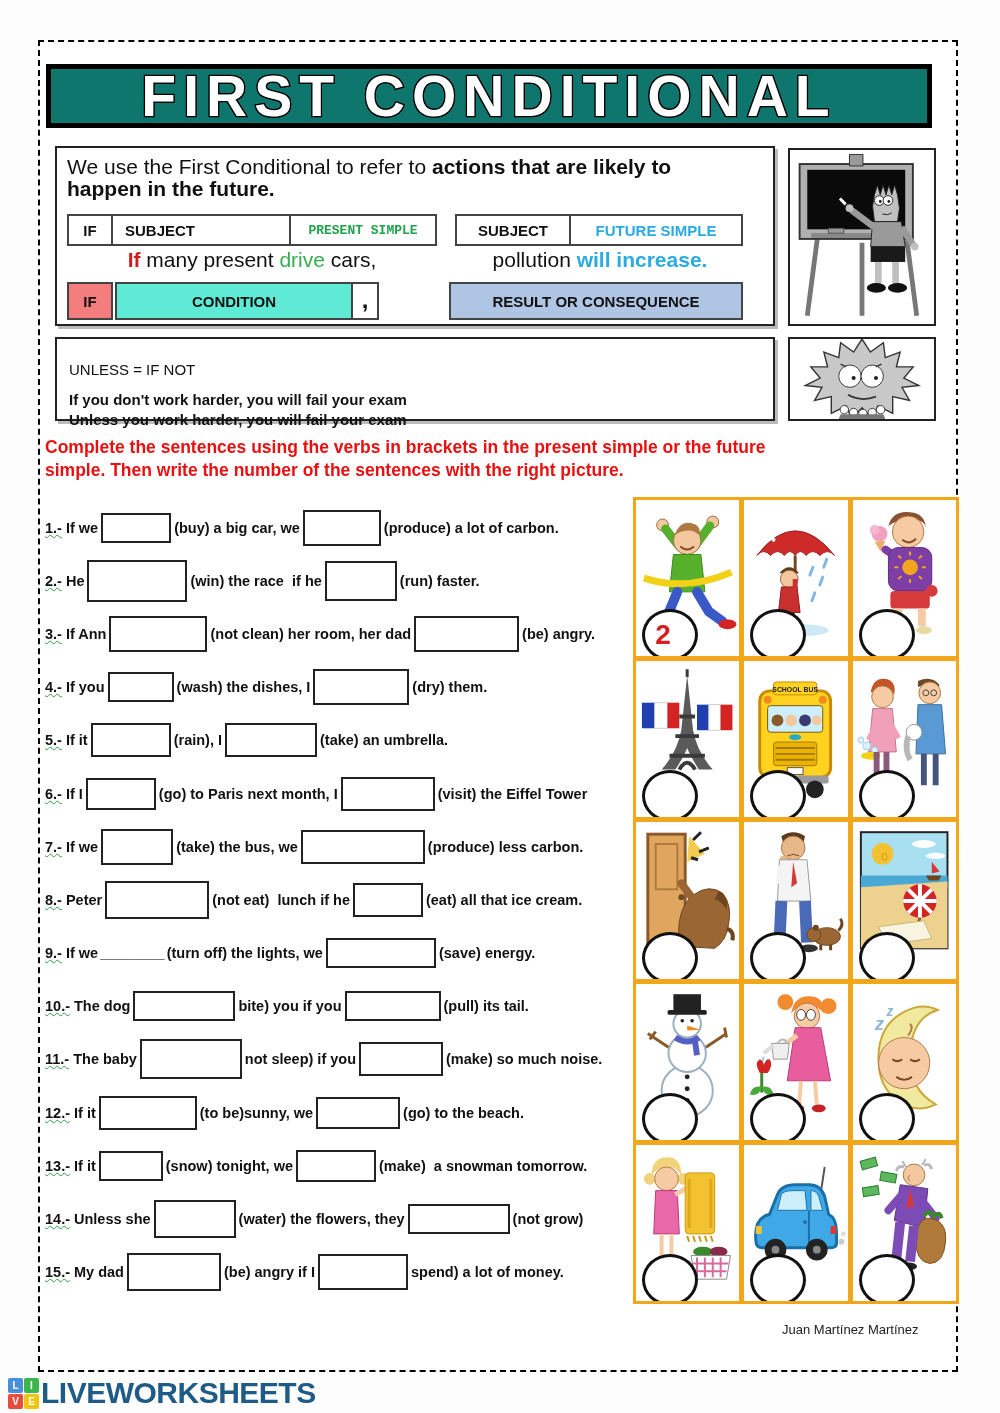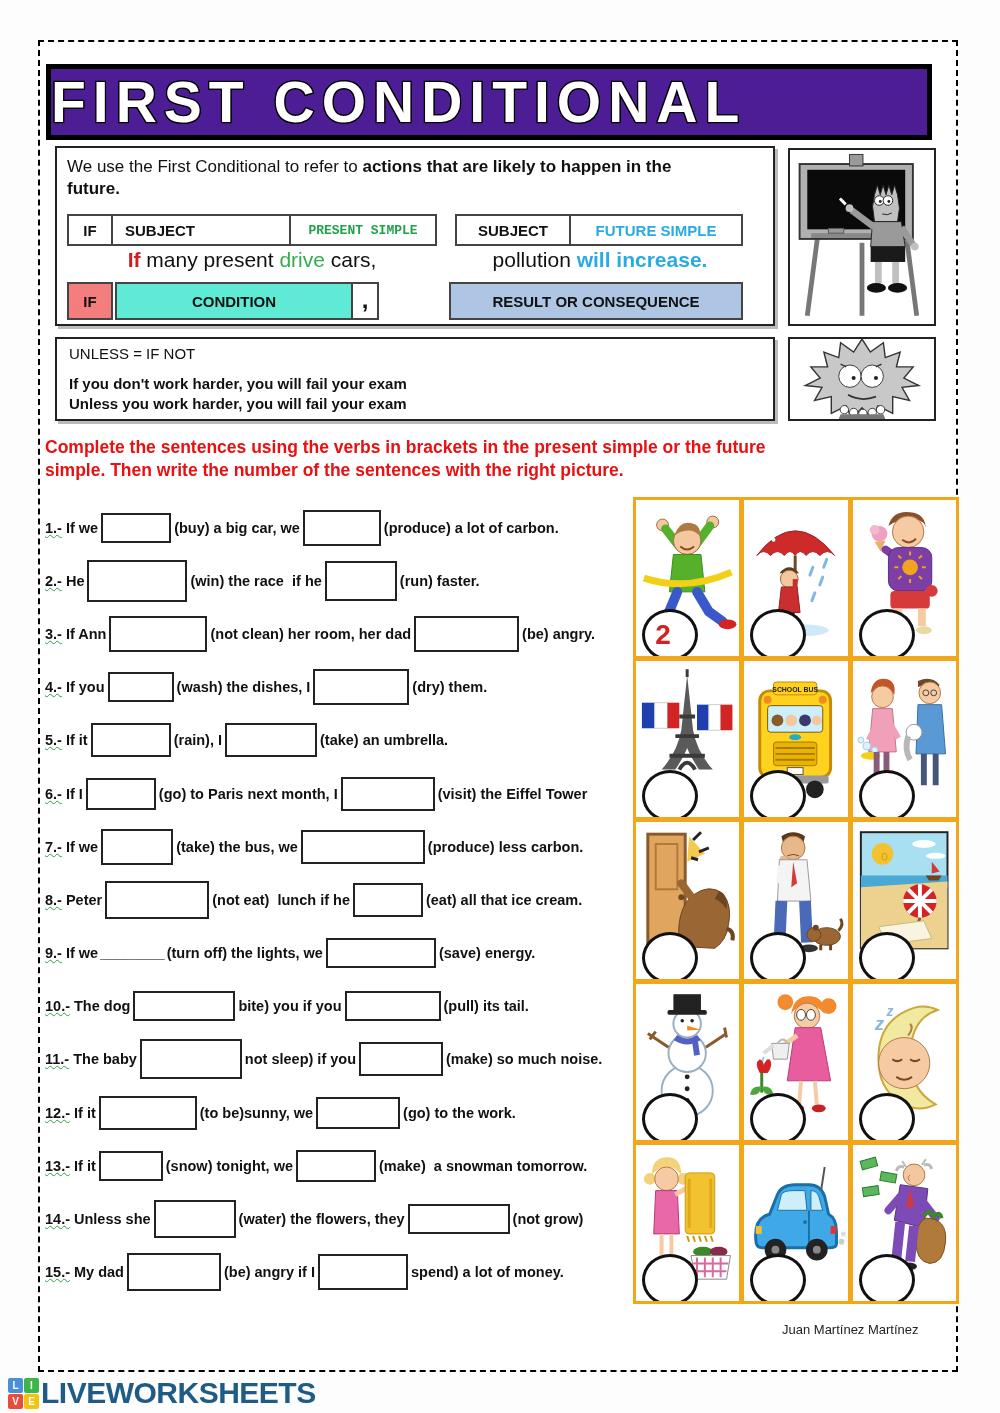--- a/index.html
+++ b/index.html
@@ -1,29 +1,29 @@
 <!DOCTYPE html>
 <html><head>
 <meta charset="utf-8">
 <style>
   html,body{margin:0;padding:0;}
   body{width:1000px;height:1413px;position:relative;background:#fdfdfd;
        font-family:"Liberation Sans",sans-serif;color:#111;overflow:hidden;}
   .page-border{position:absolute;left:38px;top:40px;width:920px;height:1332px;
        border:2px dashed #000;box-sizing:border-box;background:#fff;}
   
-  .title-box{position:absolute;left:46px;top:64px;width:886px;height:76px;border:5px solid #000;
-       box-sizing:border-box;background:#4c1d95;display:flex;align-items:center;justify-content:flex-start;}
+  .title-box{position:absolute;left:46px;top:64px;width:886px;height:64px;border:5px solid #000;
+       box-sizing:border-box;background:#0f766e;display:flex;align-items:center;justify-content:center;}
   .title-text{font-size:57px;font-weight:bold;letter-spacing:7px;white-space:nowrap;color:#fff;
        -webkit-text-stroke:2.6px #000;paint-order:stroke fill;
        text-shadow:-1px -1px 0 #000,1px -1px 0 #000,-1px 1px 0 #000,1px 1px 0 #000;}
   
   .info-box{position:absolute;left:55px;top:146px;width:720px;height:180px;border:2px solid #222;
        box-shadow:3px 3px 0 #bbb;box-sizing:border-box;background:#fff;}
-  .intro-p{margin:8px 10px 0;width:640px;font-size:17px;line-height:22px;}
+  .intro-p{margin:8px 10px 0;width:640px;font-size:21px;line-height:22px;}
   .gcell{position:absolute;box-sizing:border-box;border:2px solid #444;background:#fff;
        display:flex;align-items:center;justify-content:center;font-weight:bold;font-size:15px;}
   .g-if1{left:10px;top:66px;width:46px;height:32px;}
   .g-su1{left:54px;top:66px;width:180px;height:32px;justify-content:flex-start;padding-left:12px;}
   .g-pr {left:232px;top:66px;width:148px;height:32px;color:#1fa24a;font-size:13px;font-family:Liberation Mono, monospace;}
   .g-su2{left:398px;top:66px;width:116px;height:32px;}
   .g-fu {left:512px;top:66px;width:174px;height:32px;color:#29abe2;}
   .ex-left{position:absolute;left:6px;top:100px;width:378px;text-align:center;font-size:21px;white-space:nowrap;}
   .ex-right{position:absolute;left:390px;top:100px;width:306px;text-align:center;font-size:21px;white-space:nowrap;}
   .c-red{color:#cc1f1f;font-weight:bold;}
@@ -34,21 +34,21 @@
   .g-comma{left:294px;top:134px;width:28px;height:38px;font-size:24px;align-items:flex-end;padding-bottom:4px;}
   .g-res{left:392px;top:134px;width:294px;height:38px;background:#aec6e4;}
   
   .bart-box{position:absolute;left:788px;top:148px;width:148px;height:178px;border:2px solid #222;
        box-sizing:border-box;background:#fff;}
   .lisa-box{position:absolute;left:788px;top:337px;width:148px;height:84px;border:2px solid #222;
        box-sizing:border-box;background:#fff;overflow:hidden;}
   .bart-box svg,.lisa-box svg{width:100%;height:100%;}
   
   .unless-box{position:absolute;left:55px;top:337px;width:720px;height:84px;border:2px solid #222;
-       box-shadow:3px 3px 0 #bbb;box-sizing:border-box;background:#fff;padding:6px 12px;}
+       box-shadow:3px 3px 0 #bbb;box-sizing:border-box;background:#fff;padding:22px 12px;}
   .unless-title{font-size:15px;margin-bottom:12px;}
   .unless-line{font-size:15px;font-weight:bold;line-height:20px;}
   
   .instructions{position:absolute;left:45px;top:436px;width:890px;font-size:17.5px;font-weight:bold;
        color:#e81010;line-height:23px;}
   
   #sentences{position:absolute;left:45px;top:501px;width:590px;}
   .s-row{height:53.2px;display:flex;align-items:center;white-space:pre;font-weight:bold;font-size:14.5px;}
   .s-num{text-decoration:underline wavy #2f9e44 1px;margin-right:4px;flex:none;}
   .s-txt{flex:none;}
@@ -161,21 +161,21 @@
     <div class="s-row"><span class="s-num">2.-</span><span class="s-txt">He</span><span class="s-box" style="width: 100px; height: 42px;"></span><span class="s-txt">(win) the race  if he</span><span class="s-box" style="width: 72px; height: 40px;"></span><span class="s-txt">(run) faster.</span></div>
     <div class="s-row"><span class="s-num">3.-</span><span class="s-txt">If Ann</span><span class="s-box" style="width: 98px; height: 36px;"></span><span class="s-txt">(not clean) her room, her dad</span><span class="s-box" style="width: 105px; height: 36px;"></span><span class="s-txt">(be) angry.</span></div>
     <div class="s-row"><span class="s-num">4.-</span><span class="s-txt">If you</span><span class="s-box" style="width: 66px; height: 30px;"></span><span class="s-txt">(wash) the dishes, I</span><span class="s-box" style="width: 96px; height: 36px;"></span><span class="s-txt">(dry) them.</span></div>
     <div class="s-row"><span class="s-num">5.-</span><span class="s-txt">If it</span><span class="s-box" style="width: 80px; height: 34px;"></span><span class="s-txt">(rain), I</span><span class="s-box" style="width: 92px; height: 34px;"></span><span class="s-txt">(take) an umbrella.</span></div>
     <div class="s-row"><span class="s-num">6.-</span><span class="s-txt">If I</span><span class="s-box" style="width: 70px; height: 32px;"></span><span class="s-txt">(go) to Paris next month, I</span><span class="s-box" style="width: 94px; height: 34px;"></span><span class="s-txt">(visit) the Eiffel Tower</span></div>
     <div class="s-row"><span class="s-num">7.-</span><span class="s-txt">If we</span><span class="s-box" style="width: 72px; height: 36px;"></span><span class="s-txt">(take) the bus, we</span><span class="s-box" style="width: 124px; height: 34px;"></span><span class="s-txt">(produce) less carbon.</span></div>
     <div class="s-row"><span class="s-num">8.-</span><span class="s-txt">Peter</span><span class="s-box" style="width: 104px; height: 38px;"></span><span class="s-txt">(not eat)  lunch if he</span><span class="s-box" style="width: 70px; height: 34px;"></span><span class="s-txt">(eat) all that ice cream.</span></div>
     <div class="s-row"><span class="s-num">9.-</span><span class="s-txt">If we</span><span class="s-blank">________</span><span class="s-txt">(turn off) the lights, we</span><span class="s-box" style="width: 110px; height: 30px;"></span><span class="s-txt">(save) energy.</span></div>
     <div class="s-row"><span class="s-num">10.-</span><span class="s-txt">The dog</span><span class="s-box" style="width: 102px; height: 30px;"></span><span class="s-txt">bite) you if you</span><span class="s-box" style="width: 96px; height: 30px;"></span><span class="s-txt">(pull) its tail.</span></div>
     <div class="s-row"><span class="s-num">11.-</span><span class="s-txt">The baby</span><span class="s-box" style="width: 102px; height: 40px;"></span><span class="s-txt">not sleep) if you</span><span class="s-box" style="width: 84px; height: 34px;"></span><span class="s-txt">(make) so much noise.</span></div>
-    <div class="s-row"><span class="s-num">12.-</span><span class="s-txt">If it</span><span class="s-box" style="width: 98px; height: 34px;"></span><span class="s-txt">(to be)sunny, we</span><span class="s-box" style="width: 84px; height: 32px;"></span><span class="s-txt">(go) to the work.</span></div>
+    <div class="s-row"><span class="s-num">12.-</span><span class="s-txt">If it</span><span class="s-box" style="width: 98px; height: 34px;"></span><span class="s-txt">(to be)sunny, we</span><span class="s-box" style="width: 84px; height: 32px;"></span><span class="s-txt">(go) to the beach.</span></div>
     <div class="s-row"><span class="s-num">13.-</span><span class="s-txt">If it</span><span class="s-box" style="width: 64px; height: 30px;"></span><span class="s-txt">(snow) tonight, we</span><span class="s-box" style="width: 80px; height: 32px;"></span><span class="s-txt">(make)  a snowman tomorrow.</span></div>
     <div class="s-row"><span class="s-num">14.-</span><span class="s-txt">Unless she</span><span class="s-box" style="width: 82px; height: 38px;"></span><span class="s-txt">(water) the flowers, they</span><span class="s-box" style="width: 102px; height: 30px;"></span><span class="s-txt">(not grow)</span></div>
     <div class="s-row"><span class="s-num">15.-</span><span class="s-txt">My dad</span><span class="s-box" style="width: 94px; height: 38px;"></span><span class="s-txt">(be) angry if I</span><span class="s-box" style="width: 90px; height: 36px;"></span><span class="s-txt">spend) a lot of money.</span></div>
   </div>
 <div id="grid">
     <div class="cell">
       <div class="pic"><svg viewBox="0 0 105 140">
           <circle cx="27" cy="16" r="6" fill="#f3c89e" stroke="#9c6b3f"></circle>
           <circle cx="78" cy="13" r="6" fill="#f3c89e" stroke="#9c6b3f"></circle>
           <path d="M30 20 L44 38 M75 17 L61 36" stroke="#56b02c" stroke-width="9" stroke-linecap="round"></path>

